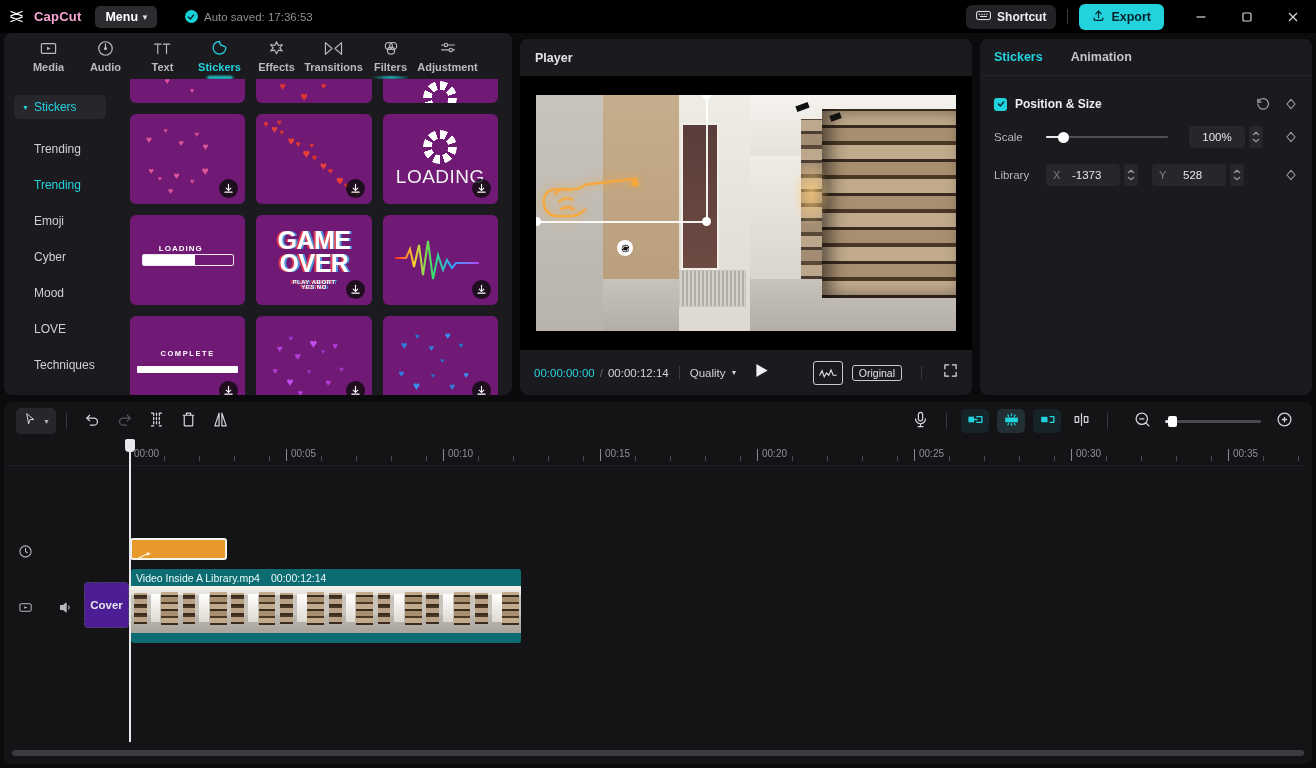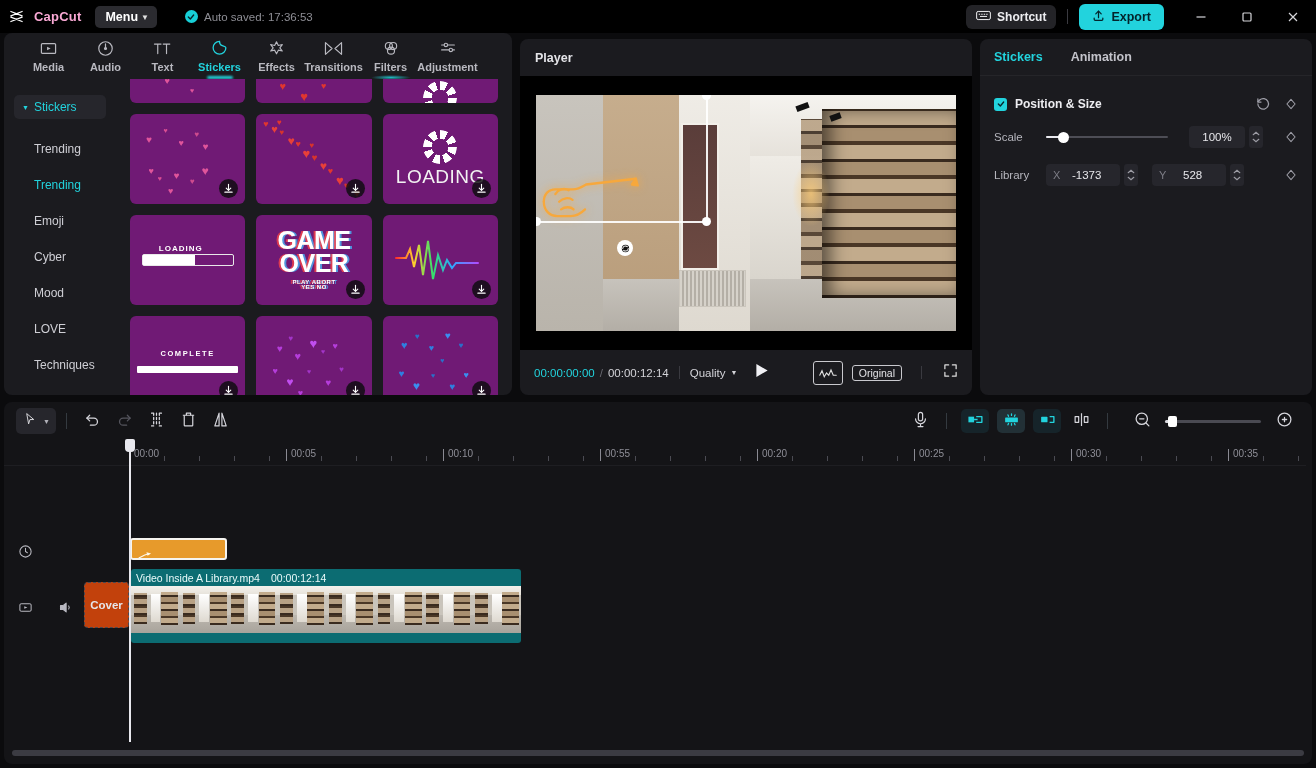--- a/index.html
+++ b/index.html
@@ -401,21 +401,21 @@
   .thumb .tc { position:absolute; left:0; top:0; width:100%; height:20%;
     background: linear-gradient(180deg,#f4f1ec,#e6e2da); }
   .thumb .tsh { position:absolute; right:2px; top:12%; width:34%; height:72%;
     background: repeating-linear-gradient(0deg,#3a2b1f 0 2px,#c2ab8c 2px 7px,#4a3726 7px 9px,#a88f70 9px 14px); }
   .thumb .tsh2 { position:absolute; left:6%; top:14%; width:26%; height:66%;
     background: repeating-linear-gradient(0deg,#3a2b1f 0 2px,#b8a184 2px 7px,#4a3726 7px 9px); }
   .thumb .tg { position:absolute; left:40%; top:16%; width:20%; height:60%;
     background: linear-gradient(180deg,#fff,#ded9d0); }
   .cover-btn {
     position:absolute; left:80px; top:116px; width:45px; height:46px;
-    background:#c2410c; border:1px dashed #4a4a52; border-radius:4px;
+    background:#4c1d95; border:1px dashed #4a4a52; border-radius:4px;
     display:flex; align-items:center; justify-content:center;
     font-size:11.5px; font-weight:bold; color:#e6e6ea; cursor:pointer;
   }
   .playhead {
     position:absolute; top:38px; left:125px; width:1.6px; bottom:22px;
     background:#e8e8ee; z-index: 6;
   }
   .playhead-cap {
     position:absolute; top:-1px; left:-4px; width:10px; height:13px;
     background:#e8e8ee; border-radius:2px 2px 4px 4px;
@@ -1087,21 +1087,21 @@
         <span class="tick" style="left:352px"></span>
         <span class="tick" style="left:387px"></span>
         <span class="tick" style="left:422px"></span>
       <span class="tick major" style="left:439px"></span>
         <span class="tlabel" style="left:444px">00:10</span>
       <span class="tick" style="left:474px"></span>
         <span class="tick" style="left:509px"></span>
         <span class="tick" style="left:544px"></span>
         <span class="tick" style="left:579px"></span>
       <span class="tick major" style="left:596px"></span>
-        <span class="tlabel" style="left:601px">00:55</span>
+        <span class="tlabel" style="left:601px">00:15</span>
       <span class="tick" style="left:631px"></span>
         <span class="tick" style="left:666px"></span>
         <span class="tick" style="left:701px"></span>
         <span class="tick" style="left:736px"></span>
       <span class="tick major" style="left:753px"></span>
         <span class="tlabel" style="left:758px">00:20</span>
       <span class="tick" style="left:788px"></span>
         <span class="tick" style="left:823px"></span>
         <span class="tick" style="left:858px"></span>
         <span class="tick" style="left:893px"></span>

